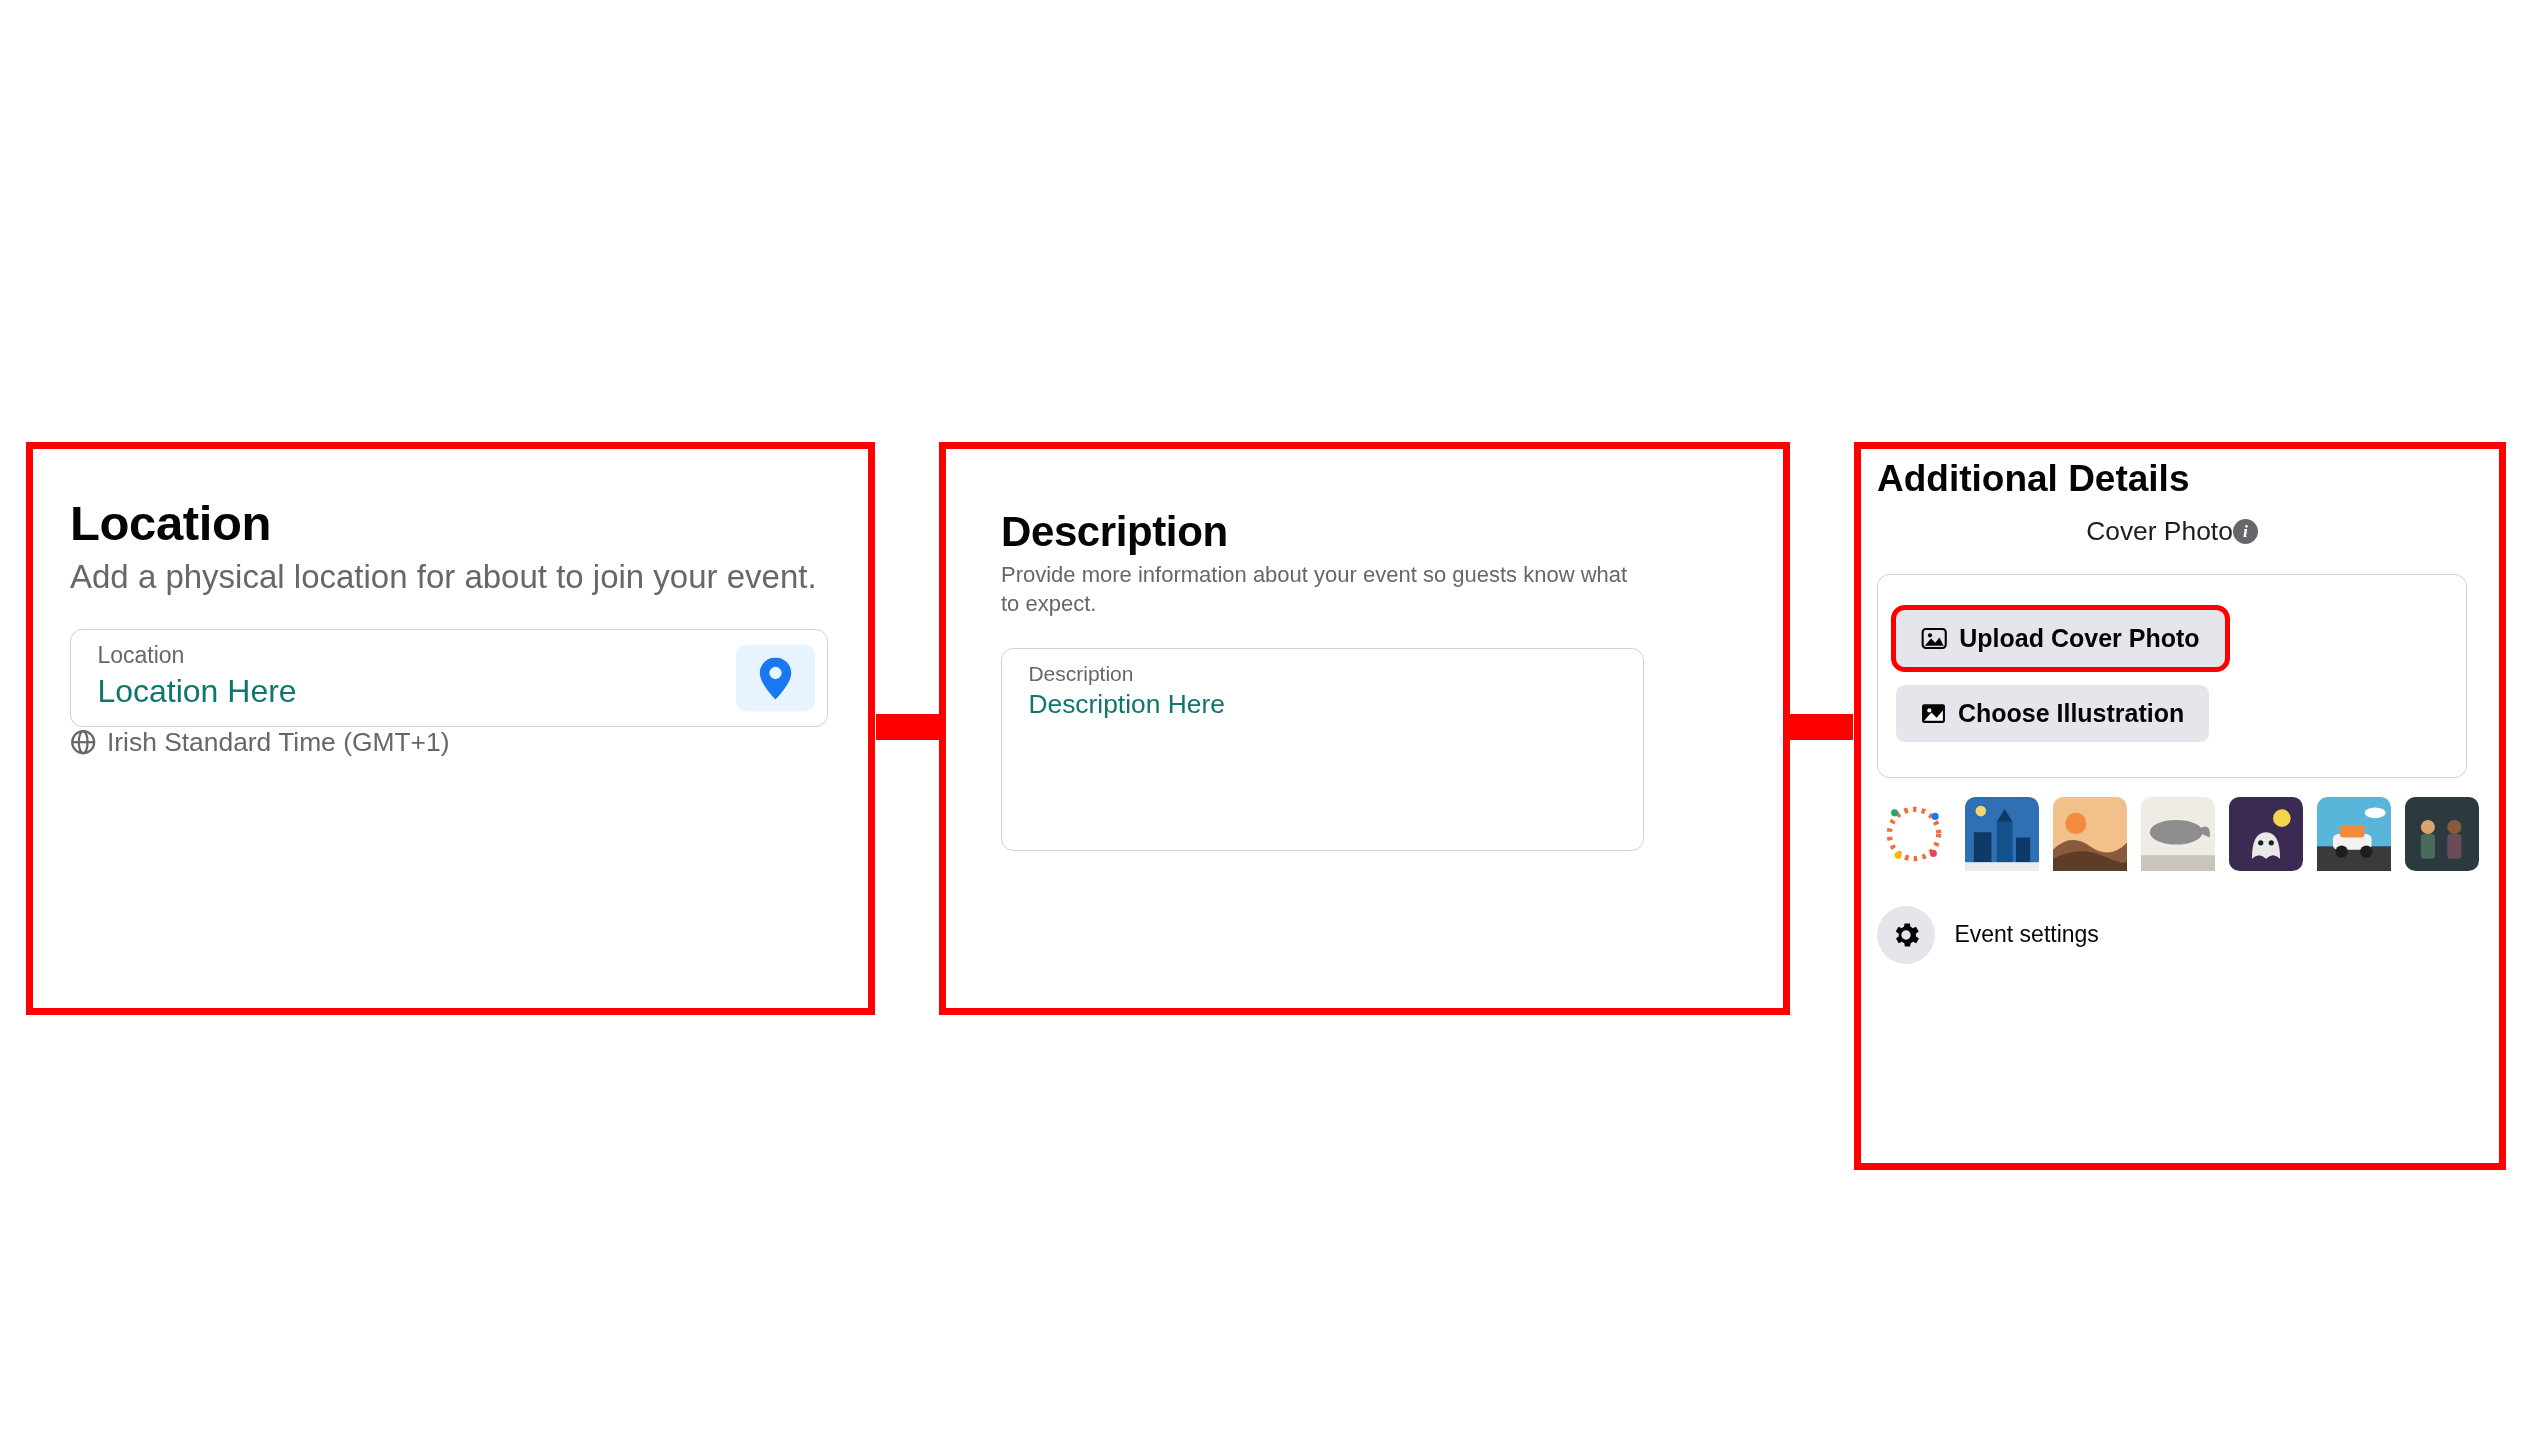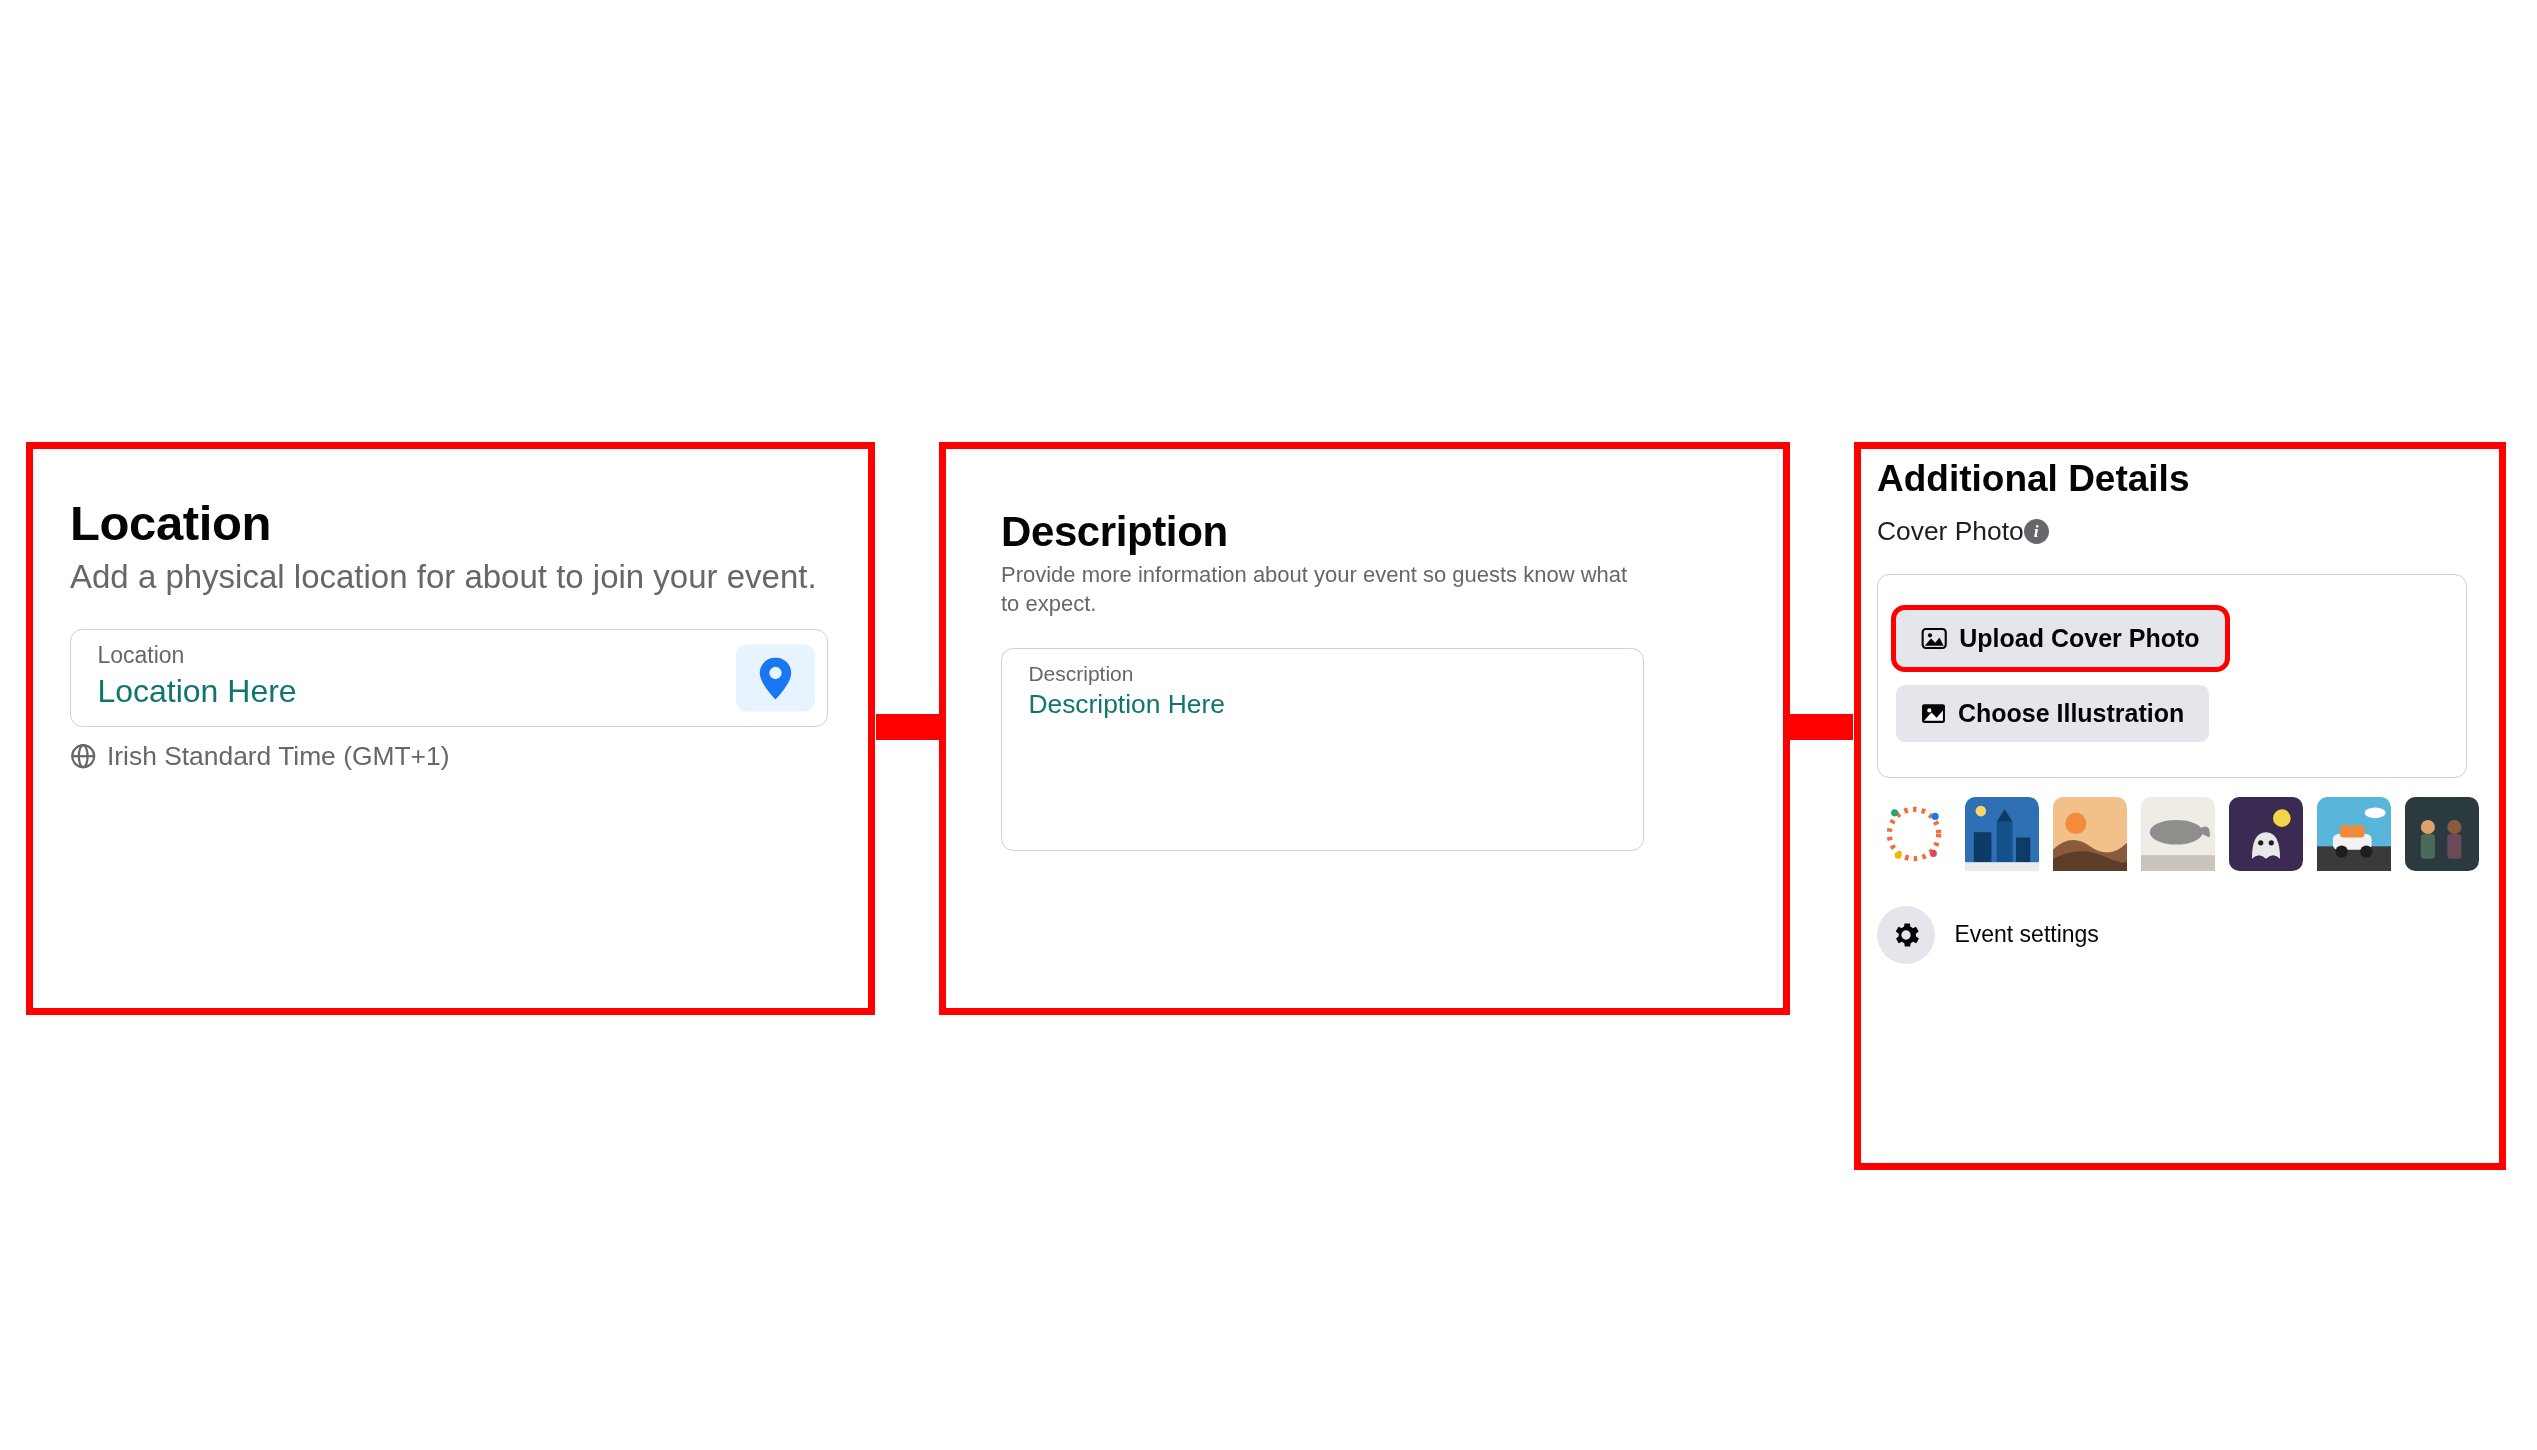--- a/index.html
+++ b/index.html
@@ -16,25 +16,25 @@
   .h-title { font-size: 49px; font-weight: 800; color: #050505; letter-spacing: -0.4px; }
   .h-sub { font-size: 33px; color: #65676b; line-height: 1.3; margin-top: 5.3px; }
 
   .field-wrap { border: 1.8px solid #ced0d4; border-radius: 12.3px; margin-top: 30px; position: relative; background: #fff; }
   .field-label { font-size: 23px; color: #65676b; padding: 12.3px 26.4px 0 26.4px; }
   .field-value { font-size: 32px; color: #0f766e; padding: 3.5px 26.4px 16px 26.4px; }
 
   .loc-pin-btn { position: absolute; right: 12.3px; top: 50%; transform: translateY(-50%); width: 79px; height: 67px; background: #e7f3ff; border-radius: 10.6px; display: flex; align-items: center; justify-content: center; }
   .desc-area { min-height: 203px; }
 
-  .tz-row { display: flex; align-items: center; gap: 10.6px; margin-top: 14px; color: #65676b; font-size: 26.4px; }
+  .tz-row { display: flex; align-items: center; gap: 10.6px; color: #65676b; font-size: 26.4px; }
 
   
   .ad-title { font-size: 37px; font-weight: 800; color: #050505; }
-  .ad-subhead { font-size: 26.4px; color: #1c1e21; margin-top: 16px; display: flex; justify-content: flex-start; align-items: center; }
+  .ad-subhead { font-size: 26.4px; color: #1c1e21; margin-top: 16px; display: flex; justify-content: center; align-items: center; }
   .info-dot { width: 25px; height: 25px; border-radius: 50%; background: #65676b; color: #fff; font-size: 17.6px; font-weight: 700; display:flex; align-items:center; justify-content:center; font-family: Georgia, serif; font-style: italic; }
 
   .cover-box { border: 1.8px solid #ced0d4; border-radius: 12.3px; margin-top: 27px; padding: 35px 17.6px; display:flex; flex-direction:column; align-items:flex-start; gap: 17.6px; }
   .fb-btn { background: #e4e6eb; border-radius: 8.8px; padding: 14px 25px; font-size: 25px; font-weight: 700; color: #050505; display:flex; align-items:center; gap:12.3px; border: none; }
   .fb-btn.highlighted { outline: 5.3px solid #ff0000; outline-offset: 0; }
 
   .thumb-row { display:flex; gap: 14px; margin-top: 19.4px; }
   .thumb { width: 74px; height: 74px; border-radius: 10.6px; }
 
   .settings-row { display:flex; align-items:center; gap: 19.4px; margin-top: 35px; }

